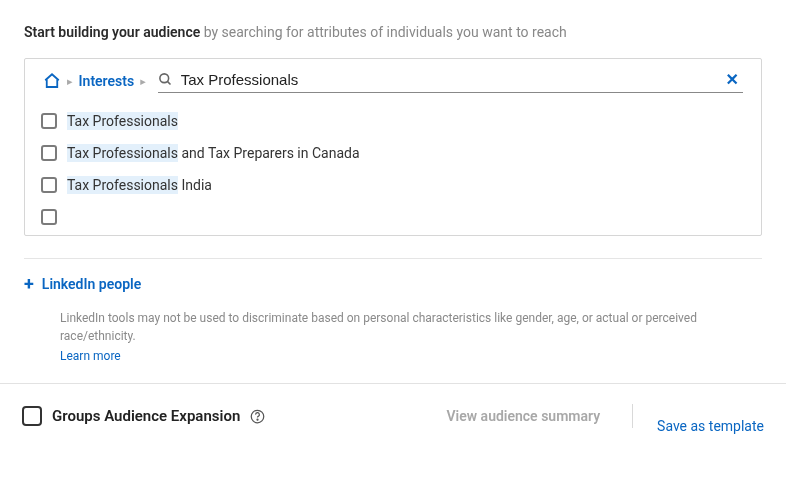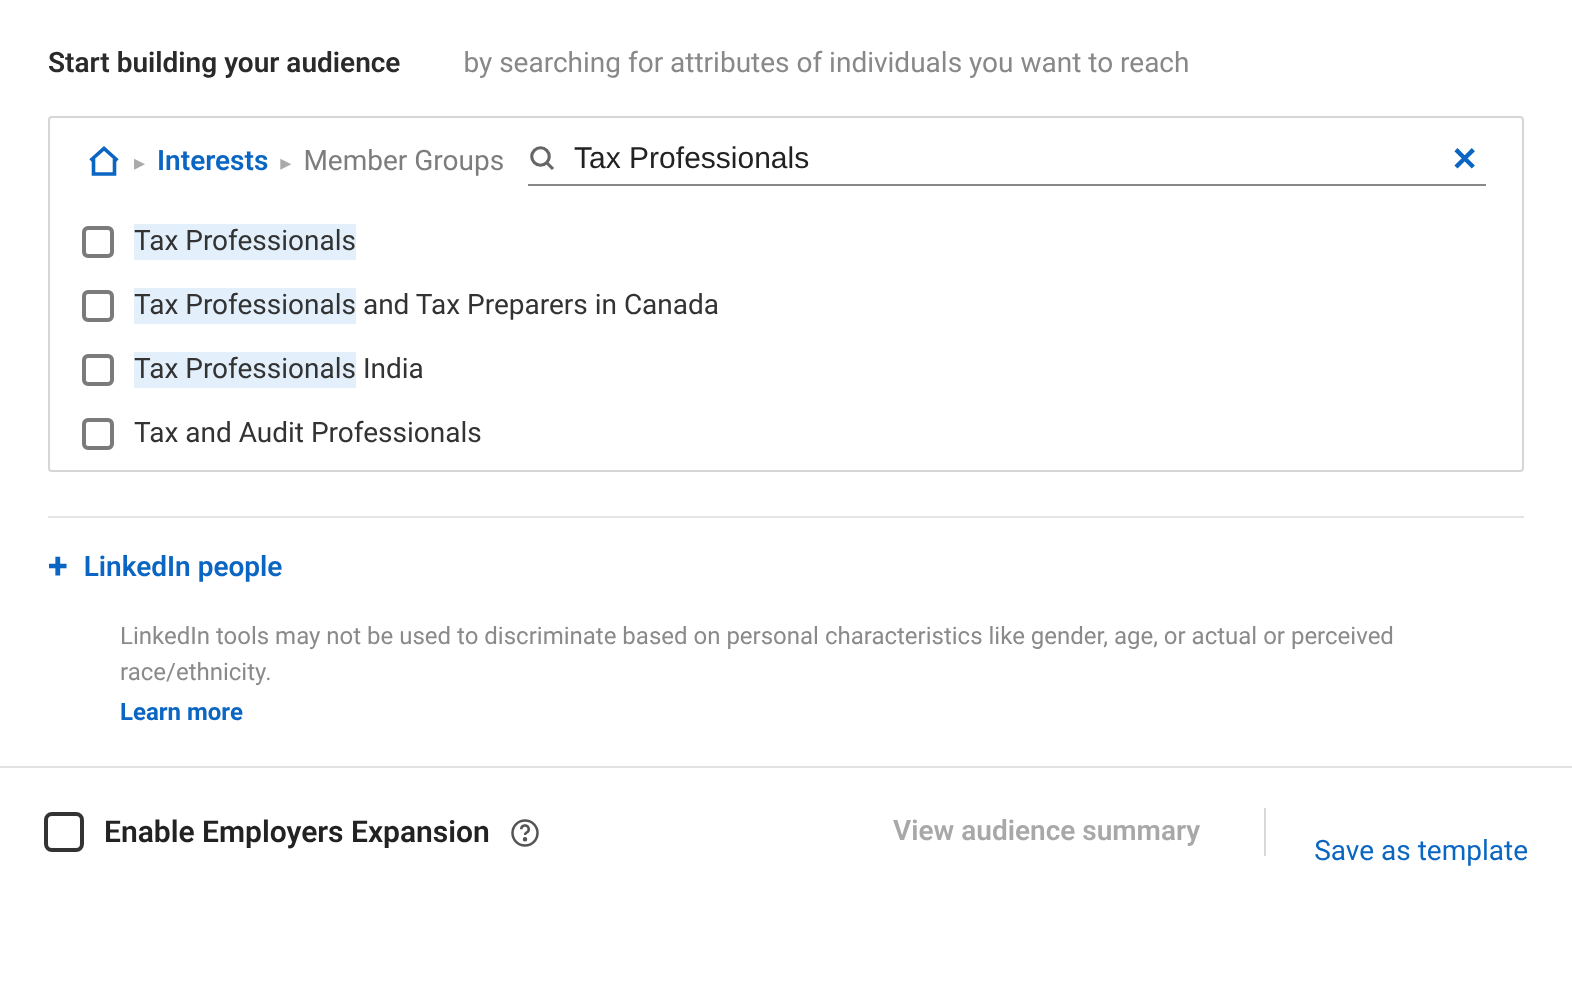--- a/index.html
+++ b/index.html
@@ -1,41 +1,41 @@
 <!DOCTYPE html>
 <html><head>
   <meta charset="utf-8">
   <style>
     * { box-sizing: border-box; margin: 0; padding: 0; }
     body { font-family: -apple-system, BlinkMacSystemFont, "Segoe UI", Roboto, Arial, sans-serif; color: #333; font-size: 14px; width: 786px; }
     .container { padding: 24px 24px 0 24px; }
     .heading-line { margin-bottom: 18px; font-size: 14px; color: #333; }
     .heading-bold { font-weight: 600; color: #2a2a2a; }
-    .heading-light { color: #888; font-weight: 400; margin-left: 28px; }
+    .heading-light { color: #888; font-weight: 400; }
     .search-panel { border: 1px solid #d6d6d6; border-radius: 2px; }
     .breadcrumb-row { display: flex; align-items: center; padding: 10px 18px 8px 18px; gap: 6px; flex-wrap: wrap; }
     .home-icon { color: #0a66c2; cursor: pointer; display: inline-flex; }
     .chevron { color: #aaa; font-size: 11px; }
     .crumb-text { color: #0a66c2; font-size: 14px; font-weight: 600; }
     .crumb-gray { color: #7d7d7d; font-size: 14px; }
     .search-group { display: flex; align-items: center; flex: 1; border-bottom: 1px solid #888; margin-left: 6px; padding-bottom: 2px; min-width: 300px; }
     .search-icon { color: #666; display: inline-flex; }
     .search-input { border: none; outline: none; font-size: 15px; flex: 1; padding: 2px 4px 2px 8px; color: #222; }
     .clear-btn { color: #0a66c2; cursor: pointer; font-size: 16px; font-weight: 600; padding: 0 4px; line-height: 1; }
     .results-wrap { position: relative; }
     .results-list { max-height: 215px; overflow-y: scroll; padding: 4px 0 2px 6px; }
     .result-row { display: flex; align-items: center; padding: 8px 10px; gap: 10px; cursor: pointer; }
     .checkbox { width: 16px; height: 16px; border: 2px solid #7b7b7b; border-radius: 3px; flex-shrink: 0; cursor: pointer; }
     .row-text { font-size: 14px; color: #333; }
     .hl { background: #e3f0fb; padding: 1px 0; }
     .divider { border: none; border-top: 1px solid #e5e5e5; margin: 22px 0 16px 0; }
     .exclude-row { display: flex; align-items: center; gap: 8px; color: #0a66c2; font-weight: 600; font-size: 14px; cursor: pointer; margin-bottom: 16px; }
     .exclude-plus { font-size: 18px; font-weight: 700; line-height: 1; }
     .disclaimer { font-size: 12px; color: #8a8a8a; line-height: 1.5; margin-bottom: 18px; margin-left: 36px; }
-    .learn-link { color: #0a66c2; font-weight: 700; cursor: pointer; display: block; margin-top: 2px; }
+    .learn-link { color: #0a66c2; font-weight: 400; cursor: pointer; display: block; margin-top: 2px; }
     .footer-bar { border-top: 1px solid #e2e2e2; padding: 14px 22px; display: flex; align-items: center; gap: 10px; }
     .big-checkbox { width: 20px; height: 20px; border: 2.5px solid #333; border-radius: 4px; cursor: pointer; flex-shrink: 0; }
     .enable-label { font-size: 15px; font-weight: 600; color: #222; }
     .help-icon { color: #555; display: inline-flex; cursor: pointer; }
     .footer-spacer { flex: 1; }
     .view-summary { color: #a8a8a8; font-size: 14px; font-weight: 600; margin-right: 22px; }
     .vsep { width: 1px; height: 24px; background: #d9d9d9; margin-right: 14px; }
     .save-template { color: #0a66c2; font-size: 14px; font-weight: 400; cursor: pointer; margin-top: 20px; }
     .results-list::-webkit-scrollbar { width: 14px; }
     .results-list::-webkit-scrollbar-track { background: #f4f4f4; }
@@ -53,21 +53,20 @@
     <div class="breadcrumb-row">
       <span class="home-icon">
         <svg width="18" height="18" viewBox="0 0 24 24" fill="none" stroke="#0a66c2" stroke-width="2.4">
             <path d="M3 11l9-8 9 8"></path>
             <path d="M5 10v10h14V10"></path>
           </svg>
       </span>
       <span class="chevron">▸</span>
       <span class="crumb-text">Interests</span>
       <span class="chevron">▸</span>
-      <span class="crumb-gray">Member Groups</span>
       <div class="search-group">
         <span class="search-icon">
           <svg width="15" height="15" viewBox="0 0 24 24" fill="none" stroke="#666" stroke-width="2.5">
               <circle cx="10" cy="10" r="7"></circle>
               <line x1="20" y1="20" x2="15" y2="15"></line>
             </svg>
         </span>
         <input class="search-input" type="text" id="searchInput" placeholder="" value="Tax Professionals" style="">
         <span class="clear-btn">✕</span>
       </div>
@@ -82,42 +81,41 @@
           <div class="result-row">
             <div class="checkbox"></div>
             <span class="row-text"><span class="hl">Tax Professionals</span><span> and Tax Preparers in Canada</span></span>
           </div>
           <div class="result-row">
             <div class="checkbox"></div>
             <span class="row-text"><span class="hl">Tax Professionals</span><span> India</span></span>
           </div>
           <div class="result-row">
             <div class="checkbox"></div>
-            <span class="row-text"><span>Tax and Audit Professionals</span></span>
           </div>
         </div>
     </div>
   </div>
 
   <hr class="divider">
 
   <div class="exclude-row">
     <span class="exclude-plus">+</span>
     <span>LinkedIn people</span>
   </div>
 
   <div class="disclaimer">
     <span>LinkedIn tools may not be used to discriminate based on personal characteristics like gender, age, or actual or perceived race/ethnicity.</span>
     <span class="learn-link">Learn more</span>
   </div>
 </div>
 
 <div class="footer-bar">
   <div class="big-checkbox"></div>
-  <span class="enable-label">Enable Employers Expansion</span>
+  <span class="enable-label">Groups Audience Expansion</span>
   <span class="help-icon">
     <svg width="15" height="15" viewBox="0 0 24 24" fill="none" stroke="#555" stroke-width="2">
         <circle cx="12" cy="12" r="10"></circle>
         <path d="M9 9a3 3 0 1 1 4.2 2.7c-.8.5-1.2 1-1.2 1.8"></path>
         <circle cx="12" cy="17" r="0.8" fill="#555"></circle>
       </svg>
   </span>
   <div class="footer-spacer"></div>
   <span class="view-summary">View audience summary</span>
   <div class="vsep"></div>

